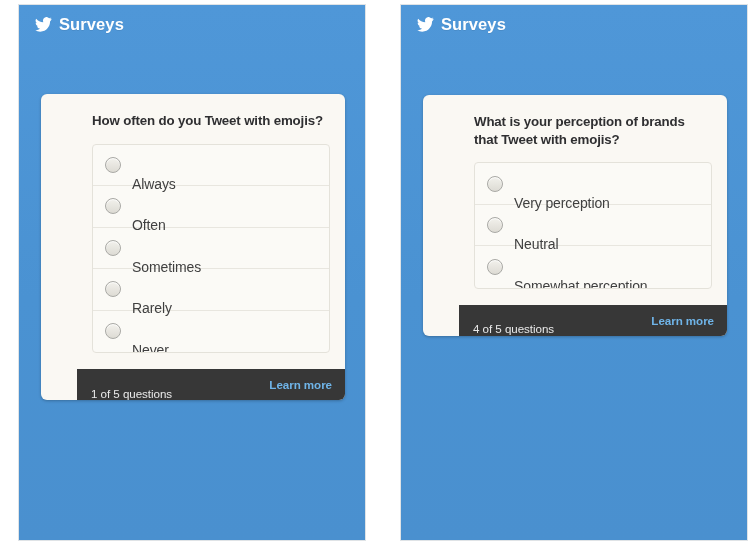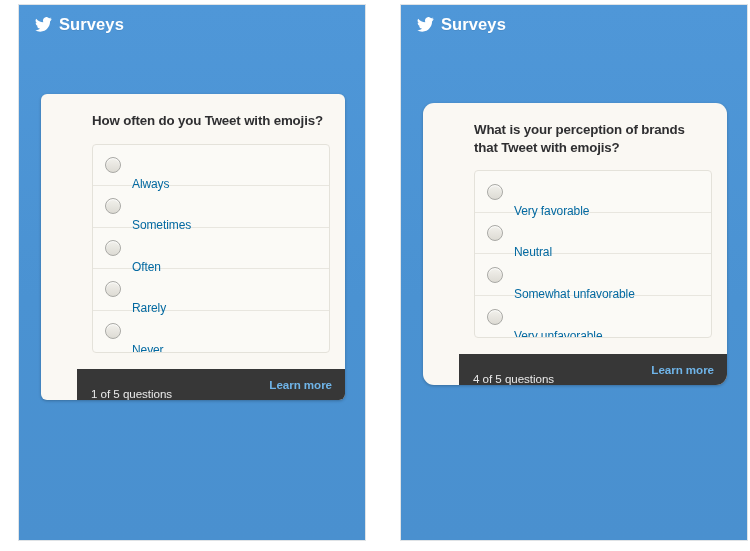--- a/index.html
+++ b/index.html
@@ -73,21 +73,21 @@
     left: 22px;
     width: 304px;
     background: #faf8f3;
     border-radius: 6px;
     box-shadow: 0 1px 3px rgba(0,0,0,.25);
     overflow: hidden;
     box-sizing: border-box;
     padding-left: 36px;
   }
   .card--one { top: 89px; }
-  .card--two { top: 98px; border-radius: 11px; }
+  .card--two { top: 90px; }
 
   .card-body {
     padding: 18px 15px 16px 15px;
   }
 
   .question {
     font-size: 13.3px;
     font-weight: bold;
     color: #2f2f31;
     line-height: 1.33;
@@ -115,22 +115,22 @@
   .radio {
     flex: none;
     width: 14px;
     height: 14px;
     border-radius: 50%;
     border: 1px solid #a9a9a5;
     background: linear-gradient(180deg, #f2f1ec 0%, #dddbd4 100%);
     box-shadow: inset 0 1px 1px rgba(255,255,255,.85);
   }
   .option-label {
-    font-size: 12px;
-    color: #0369a1;
+    font-size: 14px;
+    color: #404040;
     letter-spacing: -.1px;
     line-height: 1;
     margin-top: 38px;
   }
 
   
   .card-footer {
     display: flex;
     align-items: center;
     justify-content: space-between;
@@ -174,25 +174,25 @@
       <div class="card-body">
         <p class="question">How often do you Tweet with emojis?</p>
 
         <div class="options">
           <div class="option">
             <span class="radio"></span>
             <span class="option-label">Always</span>
           </div>
           <div class="option">
             <span class="radio"></span>
+            <span class="option-label">Often</span>
+          </div>
+          <div class="option">
+            <span class="radio"></span>
             <span class="option-label">Sometimes</span>
-          </div>
-          <div class="option">
-            <span class="radio"></span>
-            <span class="option-label">Often</span>
           </div>
           <div class="option">
             <span class="radio"></span>
             <span class="option-label">Rarely</span>
           </div>
           <div class="option">
             <span class="radio"></span>
             <span class="option-label">Never</span>
           </div>
         </div>
@@ -216,33 +216,29 @@
       <span class="app-title">Surveys</span>
     </div>
 
     <div class="card card--two">
       <div class="card-body">
         <p class="question">What is your perception of brands that Tweet with emojis?</p>
 
         <div class="options">
           <div class="option">
             <span class="radio"></span>
-            <span class="option-label">Very favorable</span>
+            <span class="option-label">Very perception</span>
           </div>
           <div class="option">
             <span class="radio"></span>
             <span class="option-label">Neutral</span>
           </div>
           <div class="option">
             <span class="radio"></span>
-            <span class="option-label">Somewhat unfavorable</span>
-          </div>
-          <div class="option">
-            <span class="radio"></span>
-            <span class="option-label">Very unfavorable</span>
+            <span class="option-label">Somewhat perception</span>
           </div>
         </div>
       </div>
 
       <div class="card-footer">
         <span class="progress-text">4 of 5 questions</span>
         <a class="learn-more">Learn more</a>
       </div>
     </div>
   </div>

